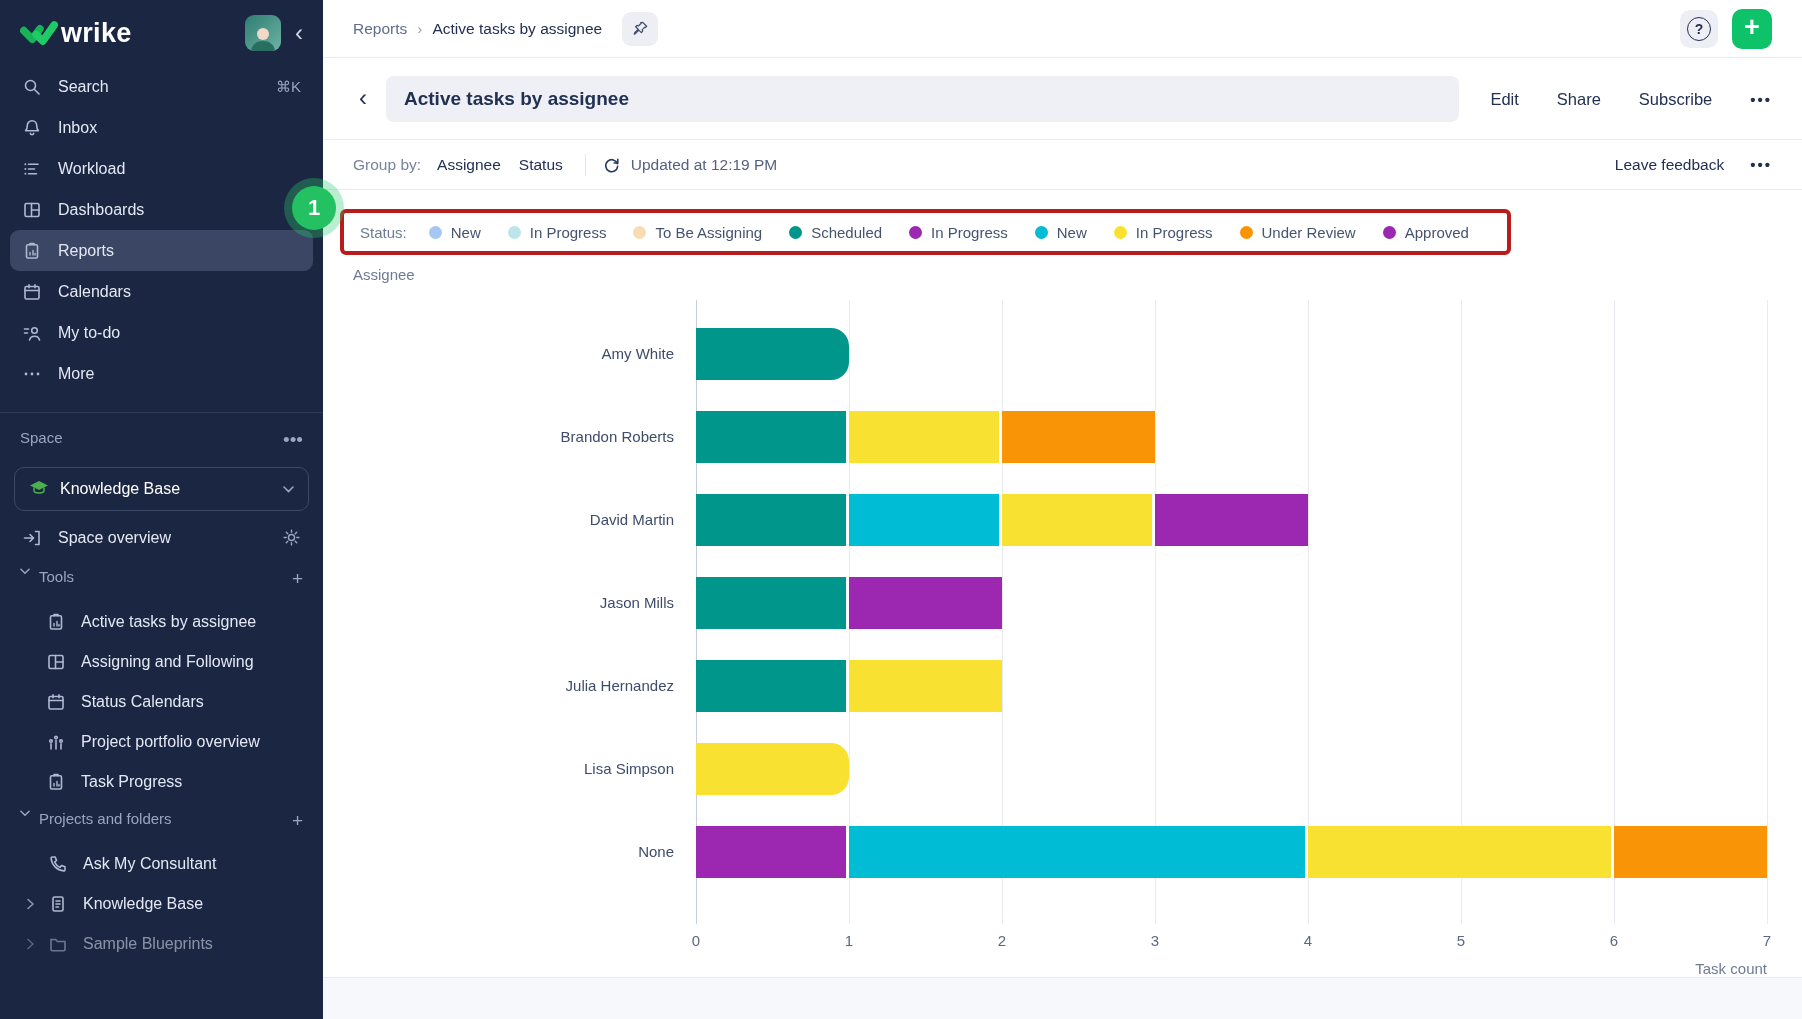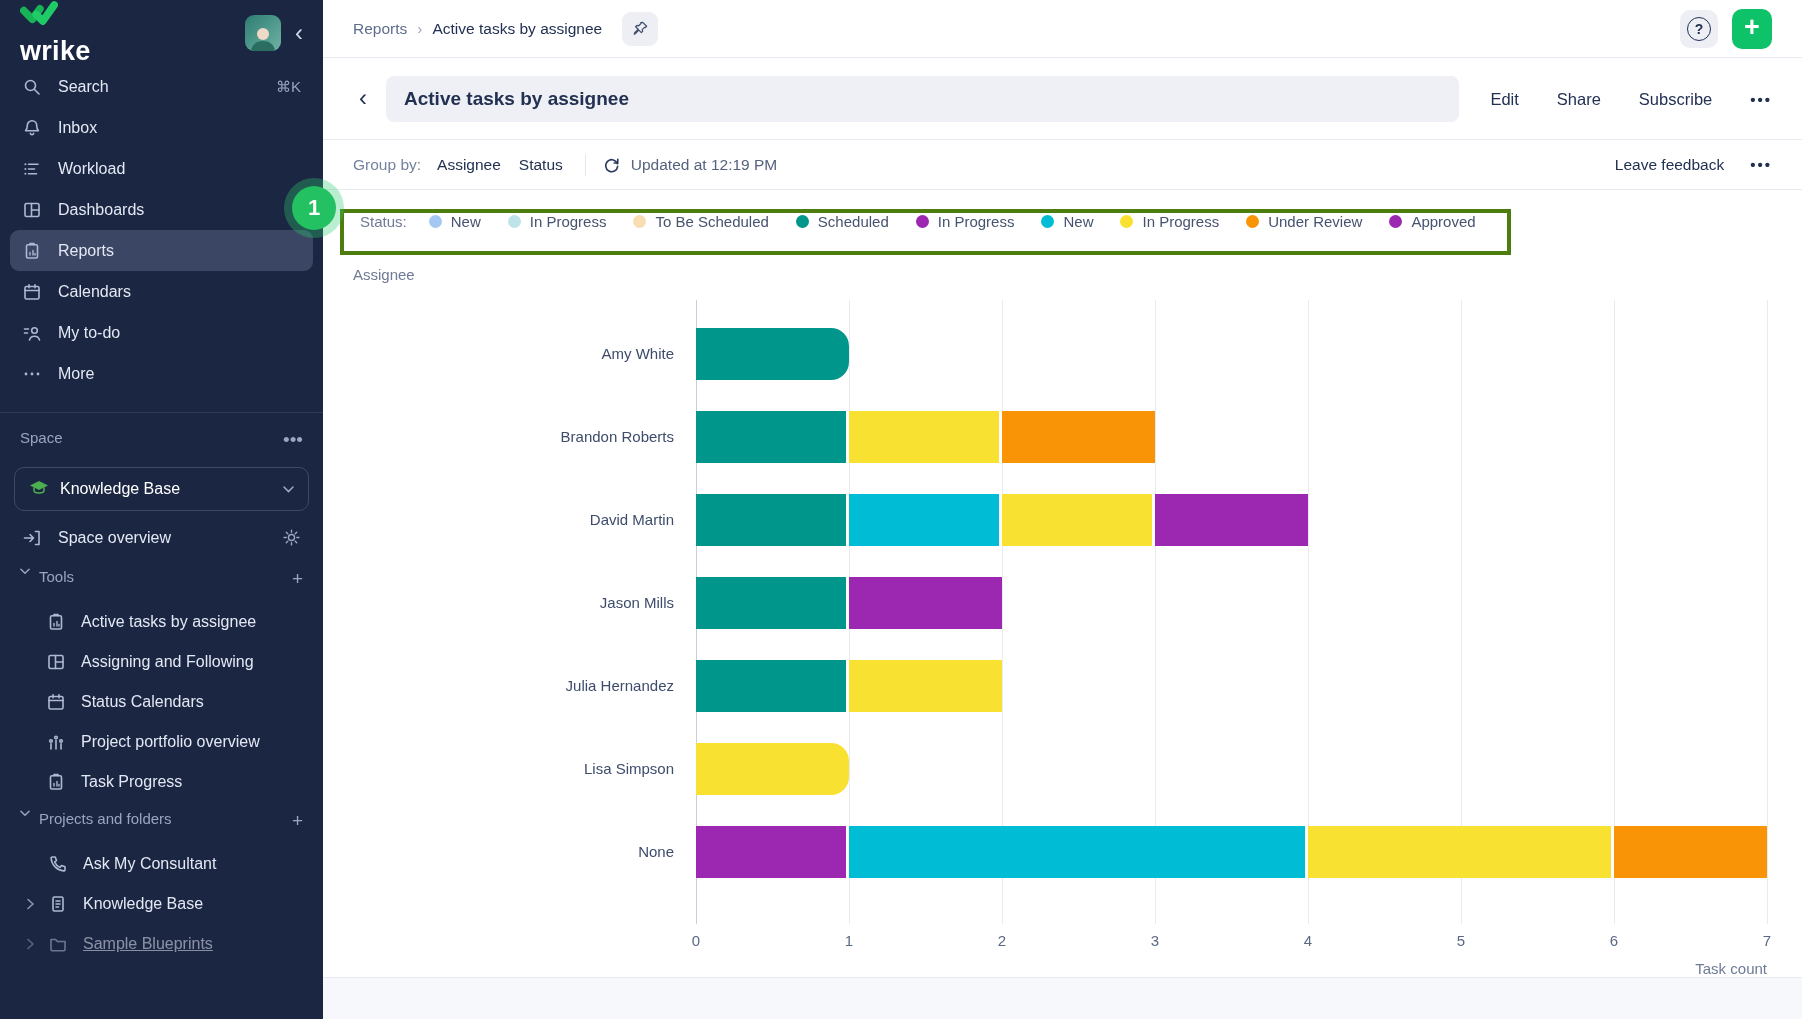--- a/index.html
+++ b/index.html
@@ -3,21 +3,21 @@
 <meta charset="utf-8">
 <style>
   html,body{margin:0;padding:0;background:#e9ebf0;}
   *{box-sizing:border-box;}
   .page{position:relative;width:1802px;height:1019px;background:#fff;overflow:hidden;
         font-family:"Liberation Sans", sans-serif;color:#223052;}
 
   
   .sidebar{position:absolute;left:0;top:0;width:323px;height:1019px;background:#1B2642;color:#E3E8F4;overflow:hidden;}
   .sb-header{display:flex;align-items:center;height:66px;padding:0 18px 0 20px;}
-  .logo{display:flex;align-items:flex-start;gap:9px;cursor:pointer;flex-direction:column;}
+  .logo{display:flex;align-items:center;gap:3px;cursor:pointer;}
   .logo-text{font-size:27px;font-weight:bold;color:#fff;letter-spacing:.3px;}
   .sb-header-right{margin-left:auto;display:flex;align-items:center;gap:12px;}
   .avatar{width:36px;height:36px;border-radius:9px;overflow:hidden;background:linear-gradient(135deg,#2e7d72,#6fb3a5);display:flex;align-items:flex-end;justify-content:center;}
   .collapse-btn{color:#cfd6e6;font-size:24px;line-height:1;cursor:pointer;padding:2px 2px;}
   .nav-item{display:flex;align-items:center;height:41px;padding:0 22px;cursor:pointer;font-size:16px;color:#E3E8F4;}
   .nav-item .nav-icon{width:22px;height:20px;margin-right:14px;color:#AEB8D0;flex:0 0 22px;display:flex;align-items:center;}
   .nav-item.active{background:#3A4664;border-radius:9px;margin:0 10px;padding:0 12px;}
   .nav-shortcut{margin-left:auto;color:#99A3BD;font-size:15px;}
   .sb-divider{height:1px;background:#2E3A58;margin:18px 0 16px 0;}
   .sb-section-head{display:flex;align-items:flex-start;height:34px;padding:0 20px;color:#9AA5C0;font-size:15px;}
@@ -25,21 +25,21 @@
   .sec-chev{margin-right:9px;display:flex;align-items:center;color:#9AA5C0;cursor:pointer;}
   .space-pill{display:flex;align-items:center;height:44px;margin:4px 14px 6px 14px;border:1px solid #3C4968;border-radius:10px;padding:0 14px;cursor:pointer;}
   .space-pill .sp-label{margin-left:11px;font-size:16px;color:#fff;}
   .space-pill .sp-chev{margin-left:auto;color:#9AA5C0;display:flex;}
   .gear{margin-left:auto;color:#9AA5C0;display:flex;cursor:pointer;}
   .sub-item{display:flex;align-items:center;height:40px;padding:0 22px 0 46px;font-size:16px;color:#E3E8F4;cursor:pointer;}
   .sub-item .nav-icon{width:22px;margin-right:13px;color:#AEB8D0;display:flex;align-items:center;}
   .proj-item{display:flex;align-items:center;height:40px;padding:0 22px 0 26px;font-size:16px;color:#E3E8F4;cursor:pointer;}
   .proj-item .p-chev{width:18px;color:#8A96B3;display:flex;align-items:center;}
   .proj-item .nav-icon{width:22px;margin:0 13px 0 4px;color:#AEB8D0;display:flex;align-items:center;}
-  .proj-item.dimmed{opacity:.55;text-decoration:underline;}
+  .proj-item.dimmed{opacity:.55;}
 
   
   .main{position:absolute;left:323px;top:0;width:1479px;height:1019px;background:#fff;}
   .topbar{display:flex;align-items:center;height:58px;padding:0 30px;border-bottom:1px solid #E8EBF1;}
   .breadcrumb{display:flex;align-items:center;gap:10px;font-size:15.5px;}
   .crumb-link{color:#5E6D8C;cursor:pointer;}
   .crumb-sep{color:#9AA5BD;}
   .crumb-current{color:#223052;}
   .pin-btn{margin-left:10px;width:36px;height:34px;border-radius:9px;background:#EDEFF4;display:flex;align-items:center;justify-content:center;cursor:pointer;}
   .topbar-right{margin-left:auto;display:flex;align-items:center;gap:14px;}
@@ -58,22 +58,22 @@
   .toolbar{display:flex;align-items:center;height:50px;padding:0 30px;border-bottom:1px solid #E8EBF1;font-size:15.5px;}
   .gb-label{color:#76829E;margin-right:16px;}
   .gb-opt{color:#223052;margin-right:18px;cursor:pointer;}
   .tb-sep{width:1px;height:22px;background:#E3E7EE;margin:0 16px 0 4px;}
   .refresh{display:flex;align-items:center;color:#2B3A5C;margin-right:10px;cursor:pointer;}
   .updated{color:#55617E;}
   .toolbar-right{margin-left:auto;display:flex;align-items:center;gap:26px;color:#223052;}
   .toolbar-right .act{cursor:pointer;}
 
   
-  .legend-box{position:absolute;left:17px;top:209px;width:1171px;height:46px;border:4px solid #4d7c0f;border-radius:0;
-              background:#fff;display:flex;align-items:flex-start;padding:0 16px;}
+  .legend-box{position:absolute;left:17px;top:209px;width:1171px;height:46px;border:4px solid #b91c1c;border-radius:6px;
+              background:#fff;display:flex;align-items:center;padding:0 16px;}
   .legend-label{color:#6E7A96;font-size:15px;margin-right:22px;}
   .legend-items{display:flex;align-items:center;gap:27px;}
   .legend-item{display:flex;align-items:center;gap:9px;font-size:15px;color:#46536F;cursor:pointer;}
   .legend-dot{width:13px;height:13px;border-radius:50%;flex:0 0 13px;}
   .callout-badge{position:absolute;left:292px;top:186px;width:44px;height:44px;border-radius:50%;background:#23C161;
                  color:#fff;font-size:22px;font-weight:bold;display:flex;align-items:center;justify-content:center;
                  box-shadow:0 0 0 8px rgba(46,204,113,.33);z-index:9;}
 
   
   .axis-title-y{position:absolute;left:30px;top:266px;font-size:15px;color:#6E7A96;}
@@ -406,21 +406,21 @@
           <span class="legend-item">
             <span class="legend-dot" style="background:#A5C8F3"></span>
             <span>New</span>
           </span>
           <span class="legend-item">
             <span class="legend-dot" style="background:#BEE4EA"></span>
             <span>In Progress</span>
           </span>
           <span class="legend-item">
             <span class="legend-dot" style="background:#F8DCB2"></span>
-            <span>To Be Scheduled</span>
+            <span>To Be Assigning</span>
           </span>
           <span class="legend-item">
             <span class="legend-dot" style="background:#00968B"></span>
             <span>Scheduled</span>
           </span>
           <span class="legend-item">
             <span class="legend-dot" style="background:#9C28B1"></span>
             <span>In Progress</span>
           </span>
           <span class="legend-item">

